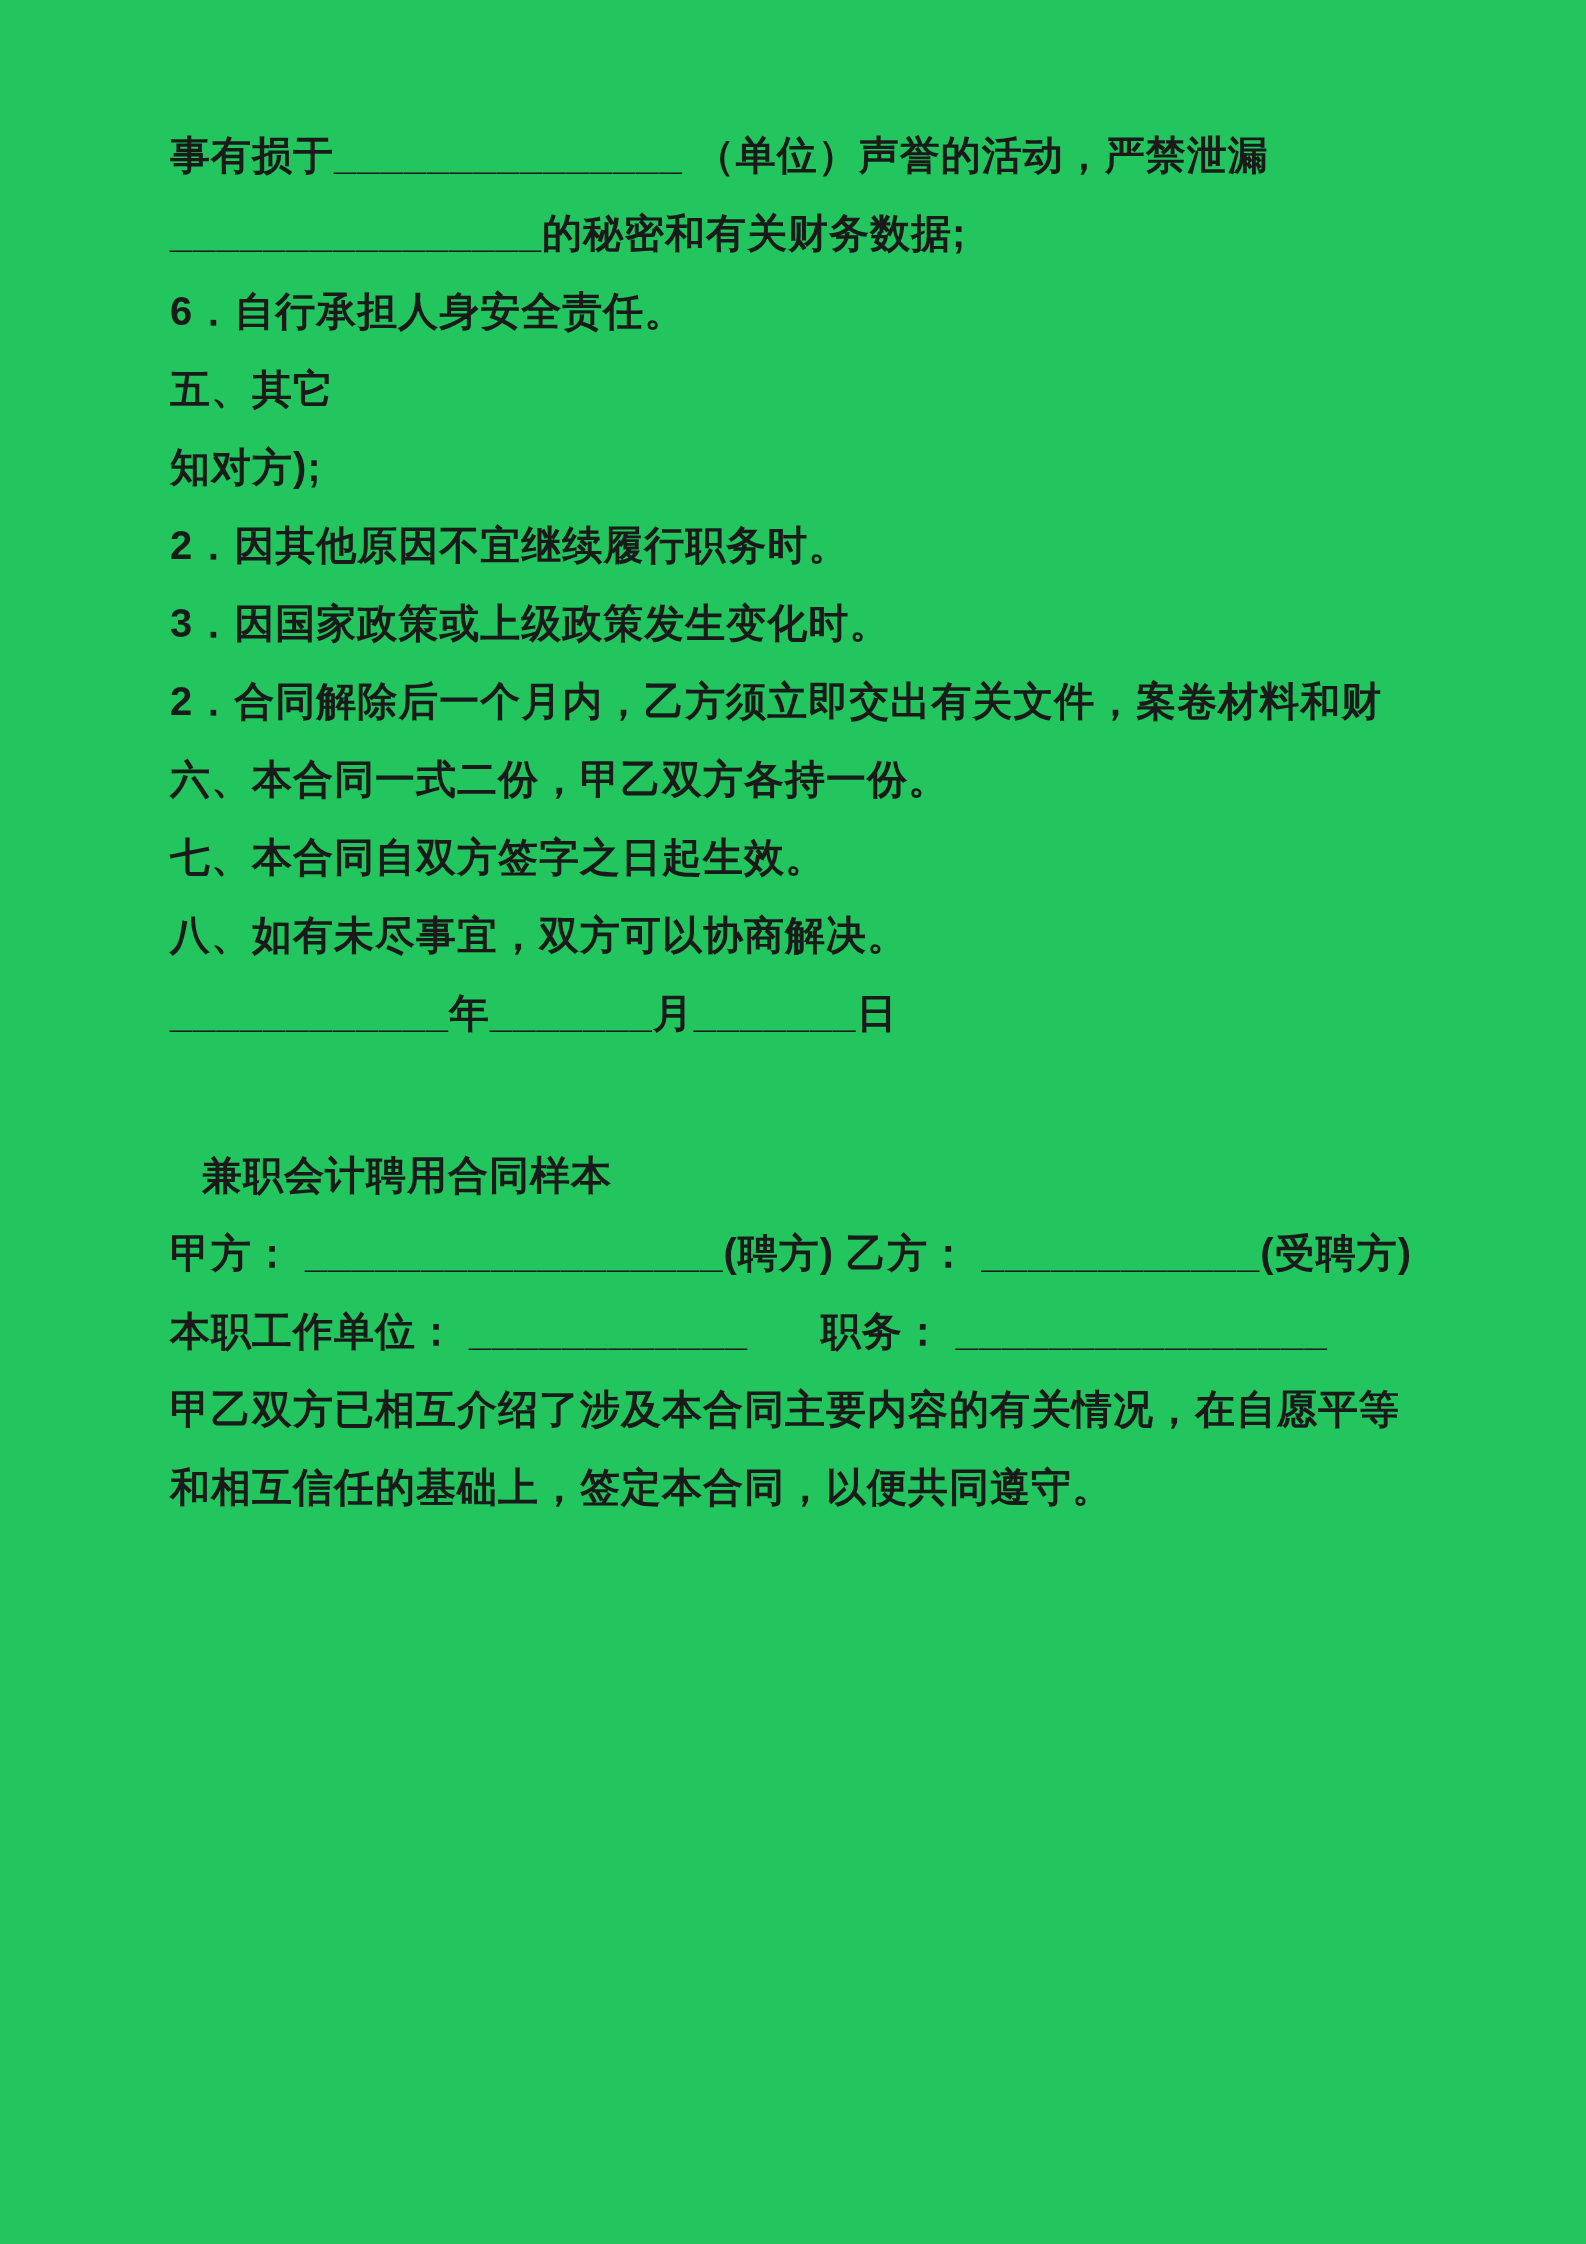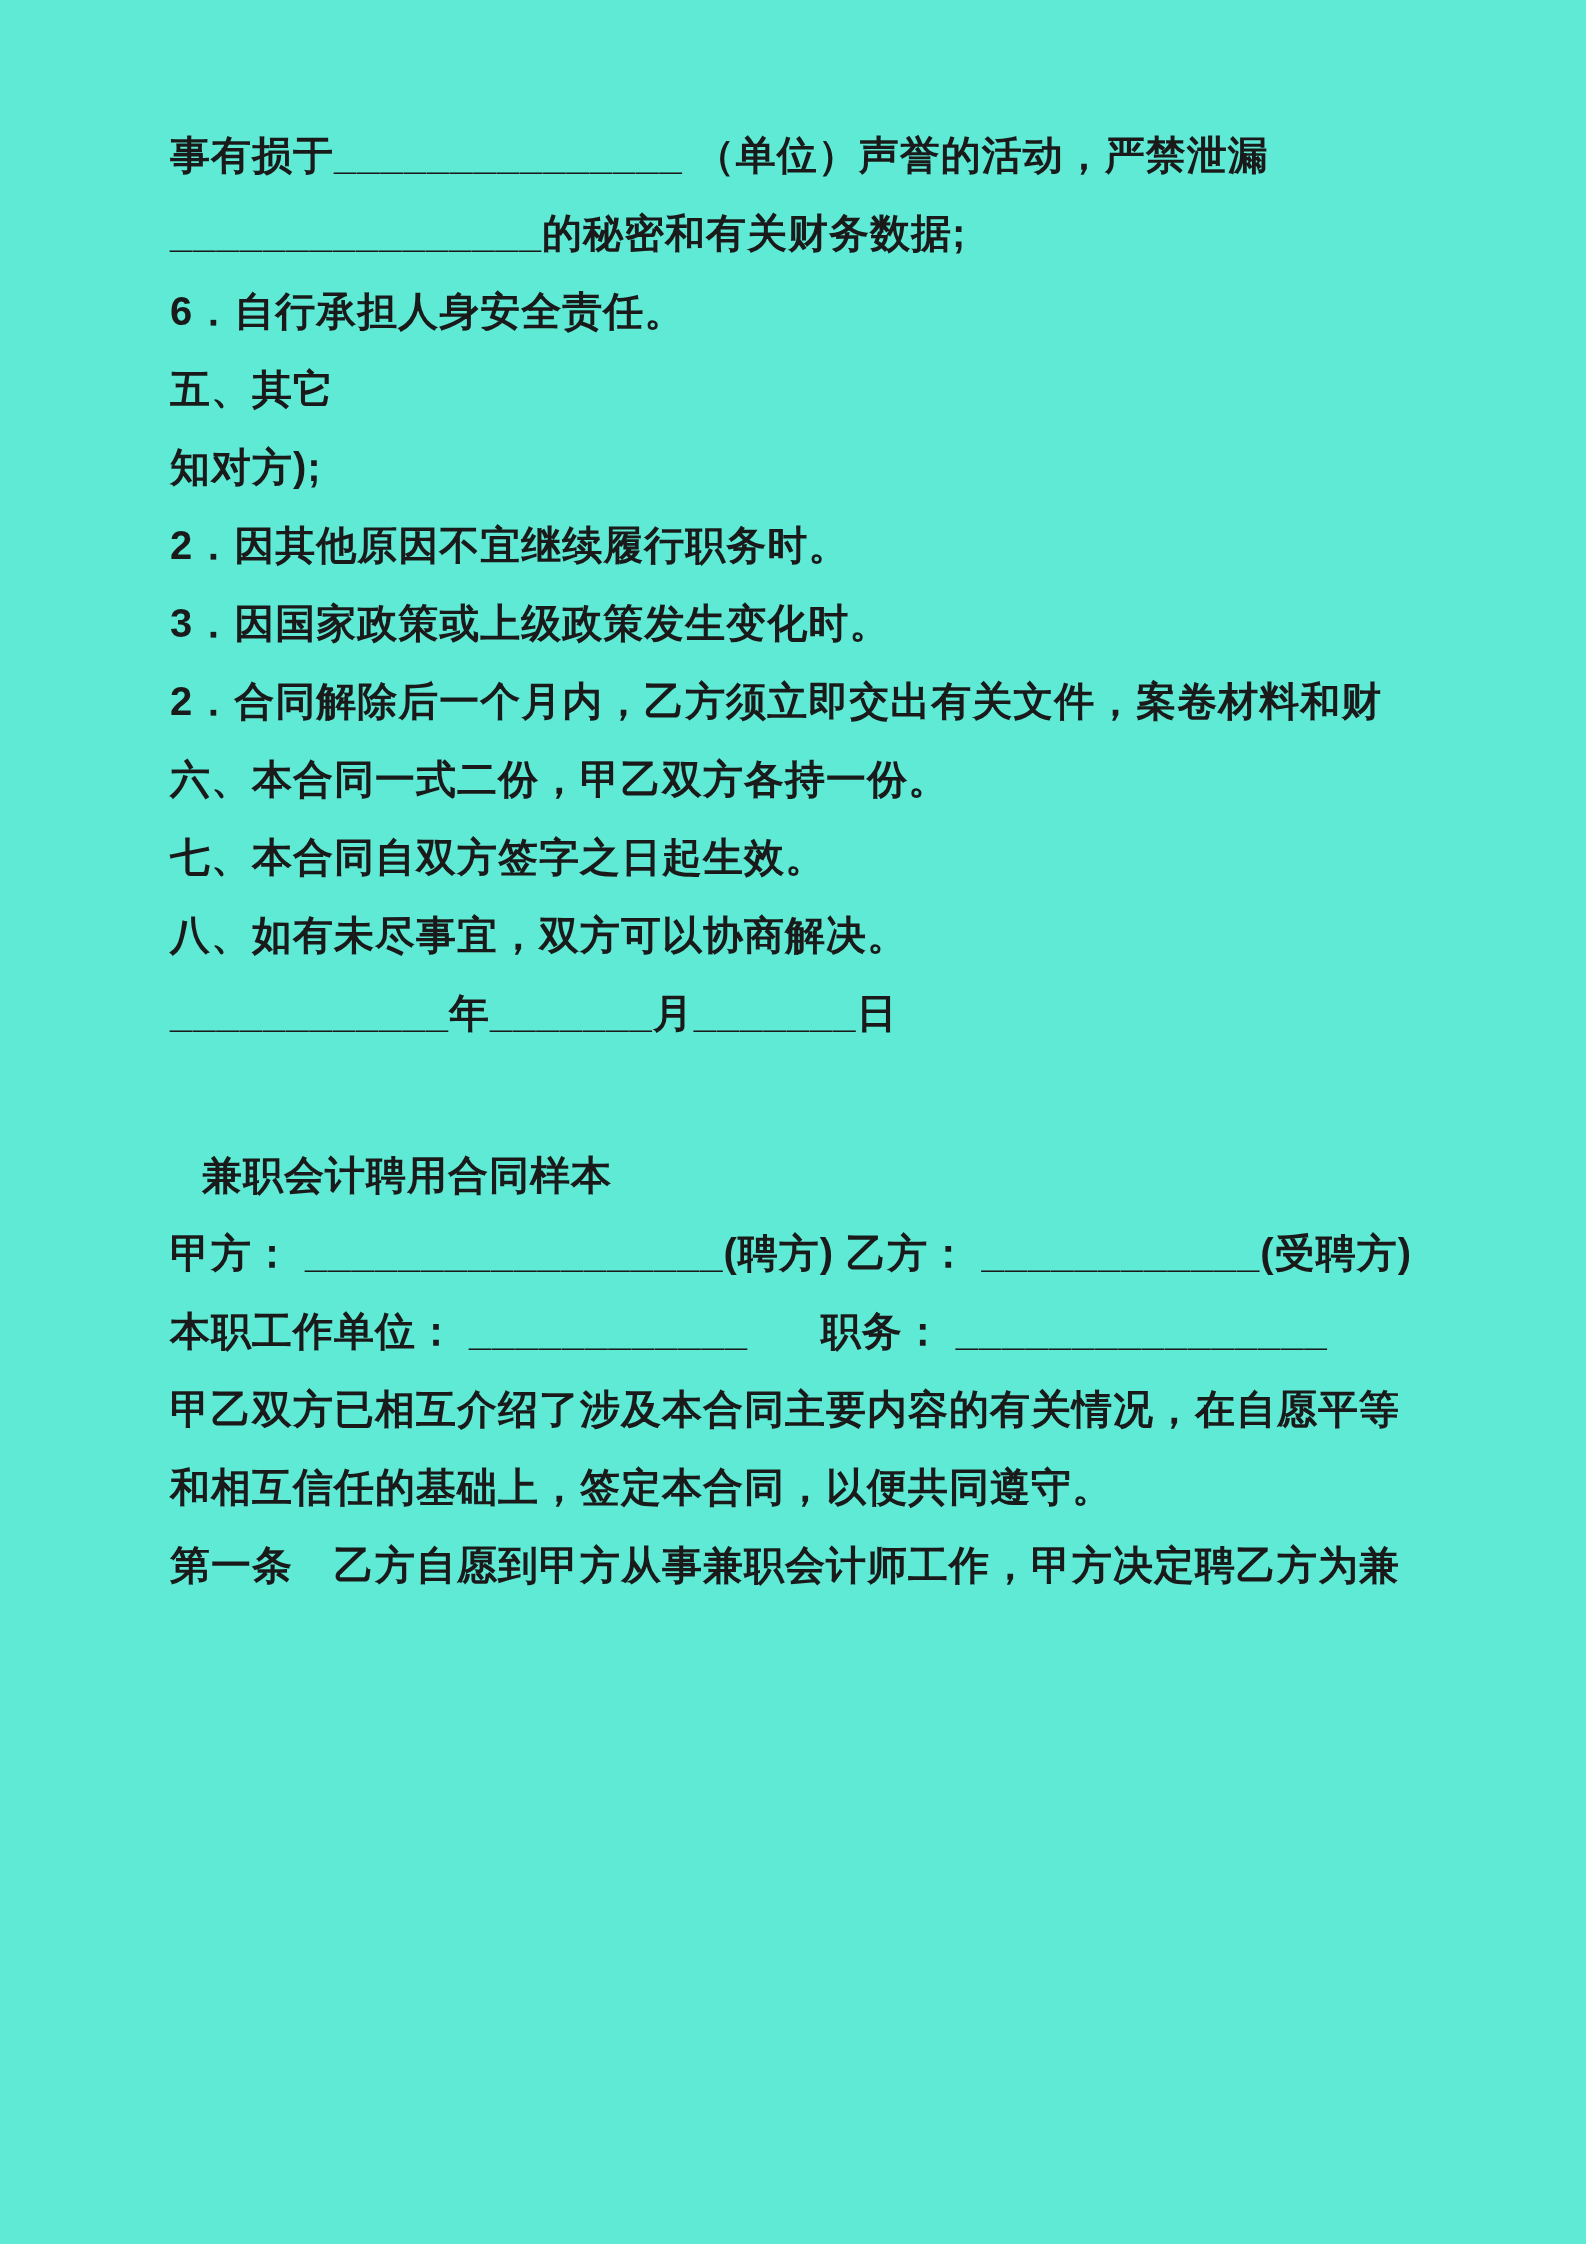--- a/index.html
+++ b/index.html
@@ -4,21 +4,21 @@
 <style>
   html, body {
     margin: 0;
     padding: 0;
     background: #ffffff;
   }
   .page {
     position: relative;
     width: 1586px;
     height: 2244px;
-    background: #5eead4;
+    background: #22c55e;
     box-sizing: border-box;
     padding: 116px 170px 0 170px;
     font-family: "Liberation Sans", "DejaVu Sans", sans-serif;
     color: #1a1a1a;
     overflow: hidden;
   }
   .line {
     margin: 0;
     font-size: 40px;
     line-height: 78px;
@@ -49,14 +49,13 @@
   <p class="line">2．合同解除后一个月内，乙方须立即交出有关文件，案卷材料和财</p>
   <p class="line">六、本合同一式二份，甲乙双方各持一份。</p>
   <p class="line">七、本合同自双方签字之日起生效。</p>
   <p class="line">八、如有未尽事宜，双方可以协商解决。</p>
   <p class="line">____________年_______月_______日</p>
   <p class="line heading section-gap">兼职会计聘用合同样本</p>
   <p class="line">甲方： __________________(聘方) 乙方： ____________(受聘方)</p>
   <p class="line">本职工作单位： ____________      职务： ________________</p>
   <p class="line">甲乙双方已相互介绍了涉及本合同主要内容的有关情况，在自愿平等</p>
   <p class="line">和相互信任的基础上，签定本合同，以便共同遵守。</p>
-  <p class="line">第一条　乙方自愿到甲方从事兼职会计师工作，甲方决定聘乙方为兼</p>
 </div>
 
 </body></html>

